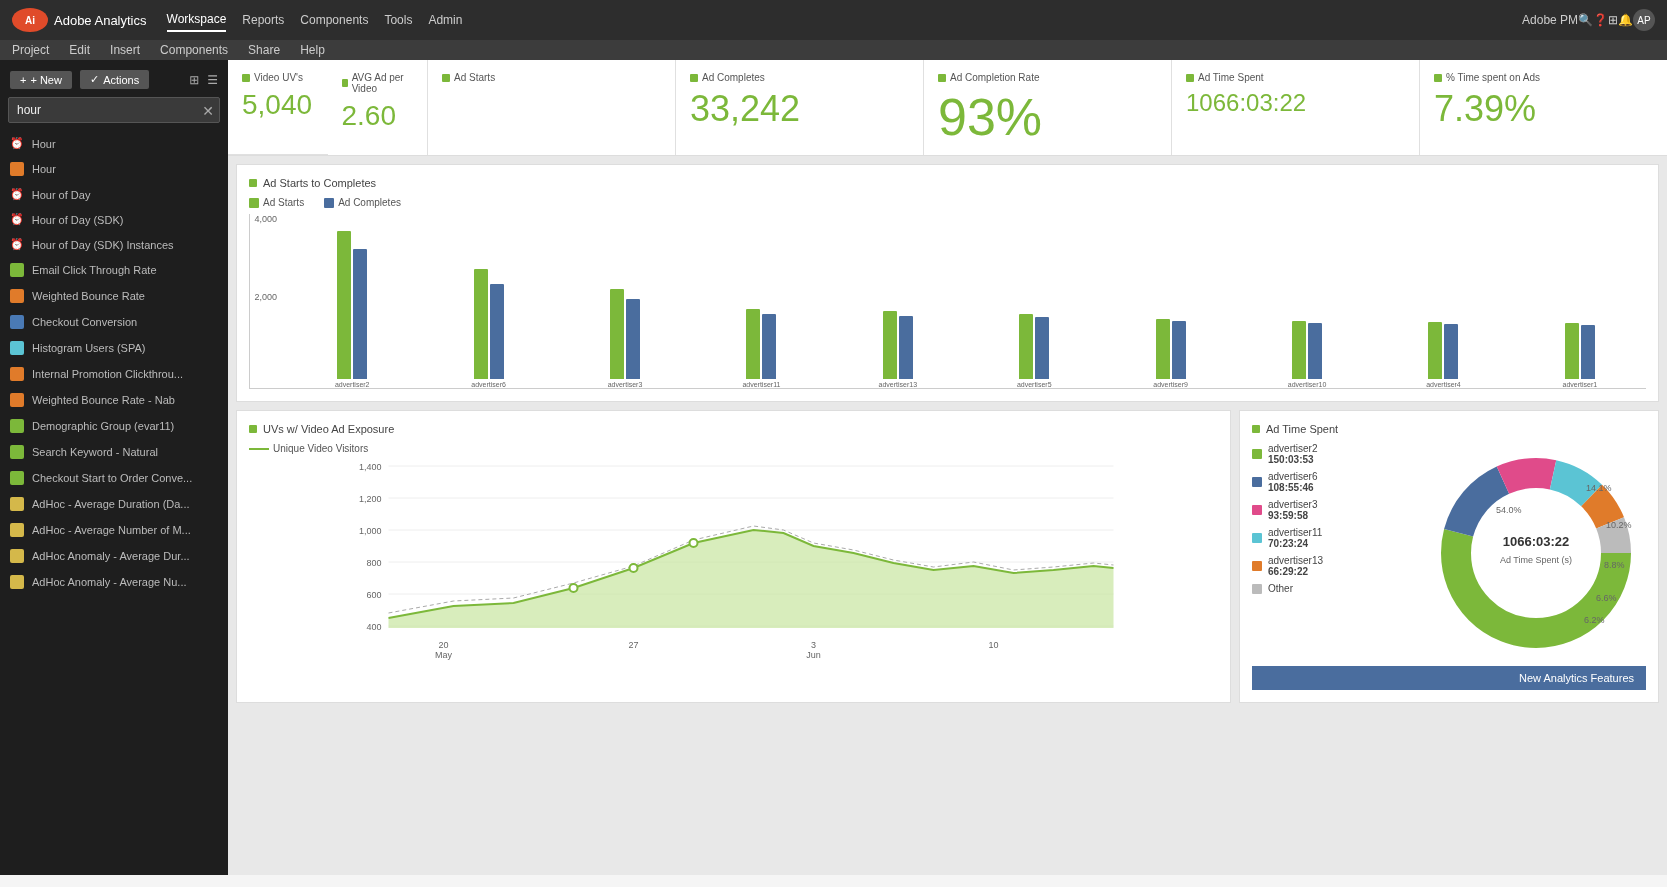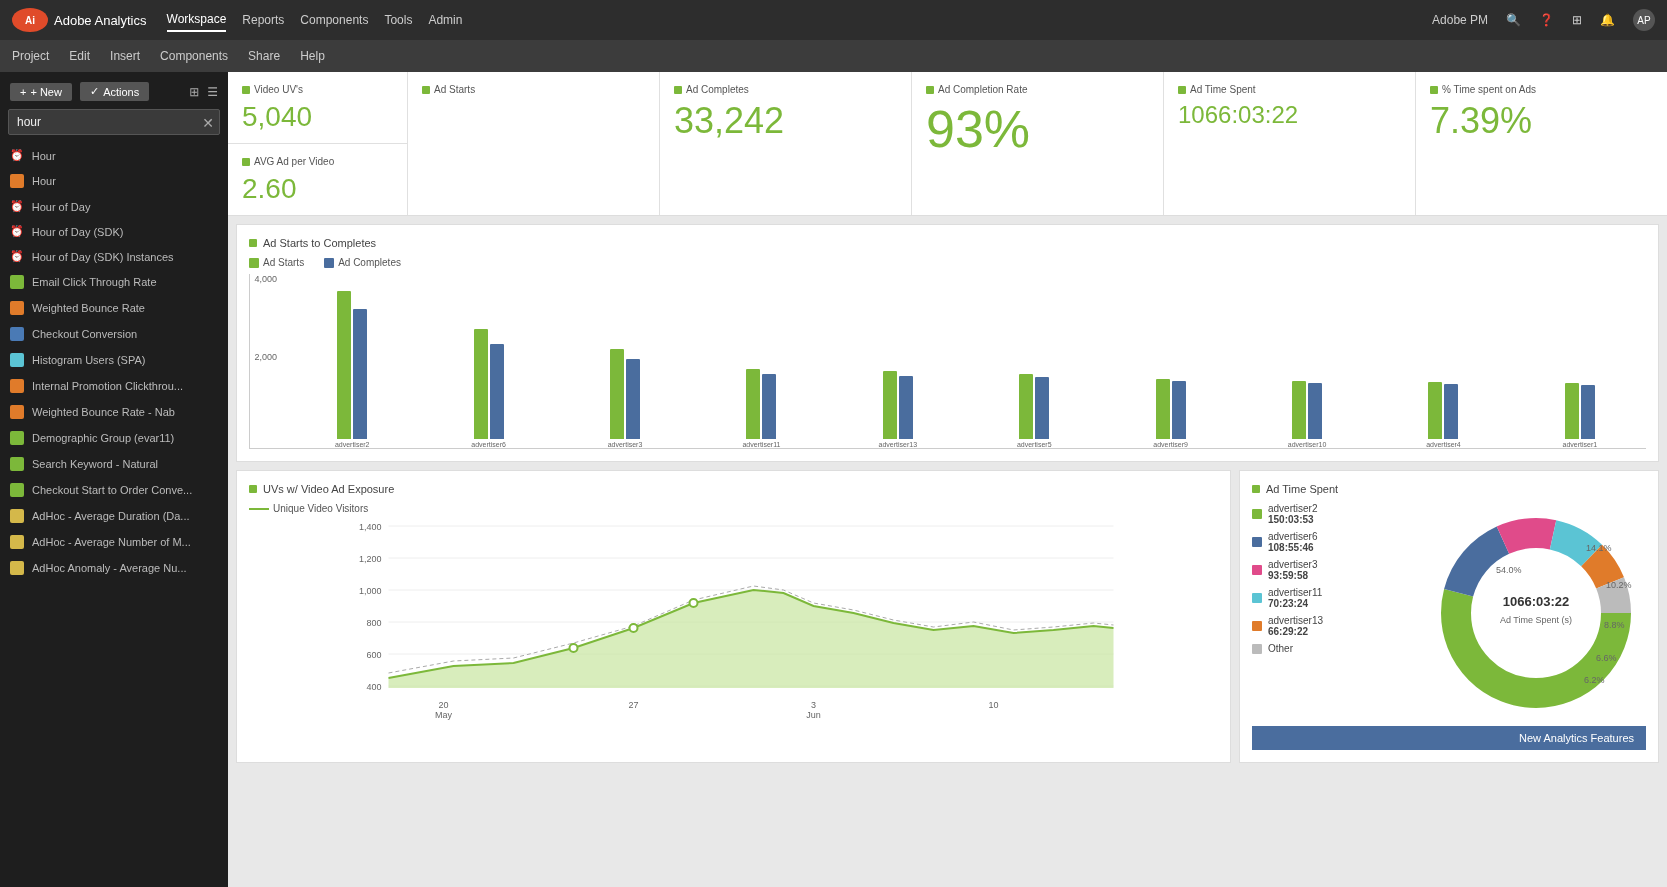--- a/index.html
+++ b/index.html
@@ -31,28 +31,28 @@
     .top-nav .nav-items {
       display: flex; gap: 16px; align-items: center; flex: 1;
     }
     .top-nav .nav-item {
       color: #ccc; font-size: 12px; cursor: pointer; padding: 4px 0;
     }
     .top-nav .nav-item.active {
       color: #fff; border-bottom: 2px solid #fff;
     }
     .top-nav .right-icons {
-      display: flex; align-items: center; gap: 18px; color: #ccc;
+      display: flex; align-items: center; gap: 0; color: #ccc;
     }
     .top-nav .user-label { color: #ccc; font-size: 12px; }
 
     
     .second-nav {
       background: #3c3c3c;
-      height: 32px;
+      height: 20px;
       display: flex;
       align-items: center;
       padding: 0 12px;
       gap: 20px;
     }
     .second-nav .nav-item {
       color: #ccc; font-size: 12px; cursor: pointer;
     }
 
     
@@ -331,30 +331,34 @@
       <div class="sidebar-item">
         <span class="sidebar-item-icon icon-yellow"></span>
         <span class="sidebar-item-text">AdHoc - Average Duration (Da...</span>
       </div>
       <div class="sidebar-item">
         <span class="sidebar-item-icon icon-yellow"></span>
         <span class="sidebar-item-text">AdHoc - Average Number of M...</span>
       </div>
       <div class="sidebar-item">
         <span class="sidebar-item-icon icon-yellow"></span>
+        <span class="sidebar-item-text">AdHoc Anomaly - Average Dur...</span>
+      </div>
+      <div class="sidebar-item">
+        <span class="sidebar-item-icon icon-yellow"></span>
         <span class="sidebar-item-text">AdHoc Anomaly - Average Nu...</span>
       </div>
     </div>
   </div>
 
   <div class="content">
 
     <div style="display:flex; background:#fff; border-bottom:1px solid #ddd;">
 
-      <div style="display:flex;flex-direction:column;border-right:1px solid #e0e0e0;min-width:180px;max-width:200px;">
+      <div style="display:flex;flex-direction:row;border-right:1px solid #e0e0e0;min-width:180px;max-width:200px;">
         <div class="kpi-card" style="border-right:none;border-bottom:1px solid #e0e0e0;">
           <div class="kpi-label">
             <span class="kpi-dot"></span>
             <span>Video UV's</span>
           </div>
           <div class="kpi-value" style="font-size:28px;">5,040</div>
         </div>
         <div class="kpi-card" style="border-right:none;">
           <div class="kpi-label">
             <span class="kpi-dot"></span>

